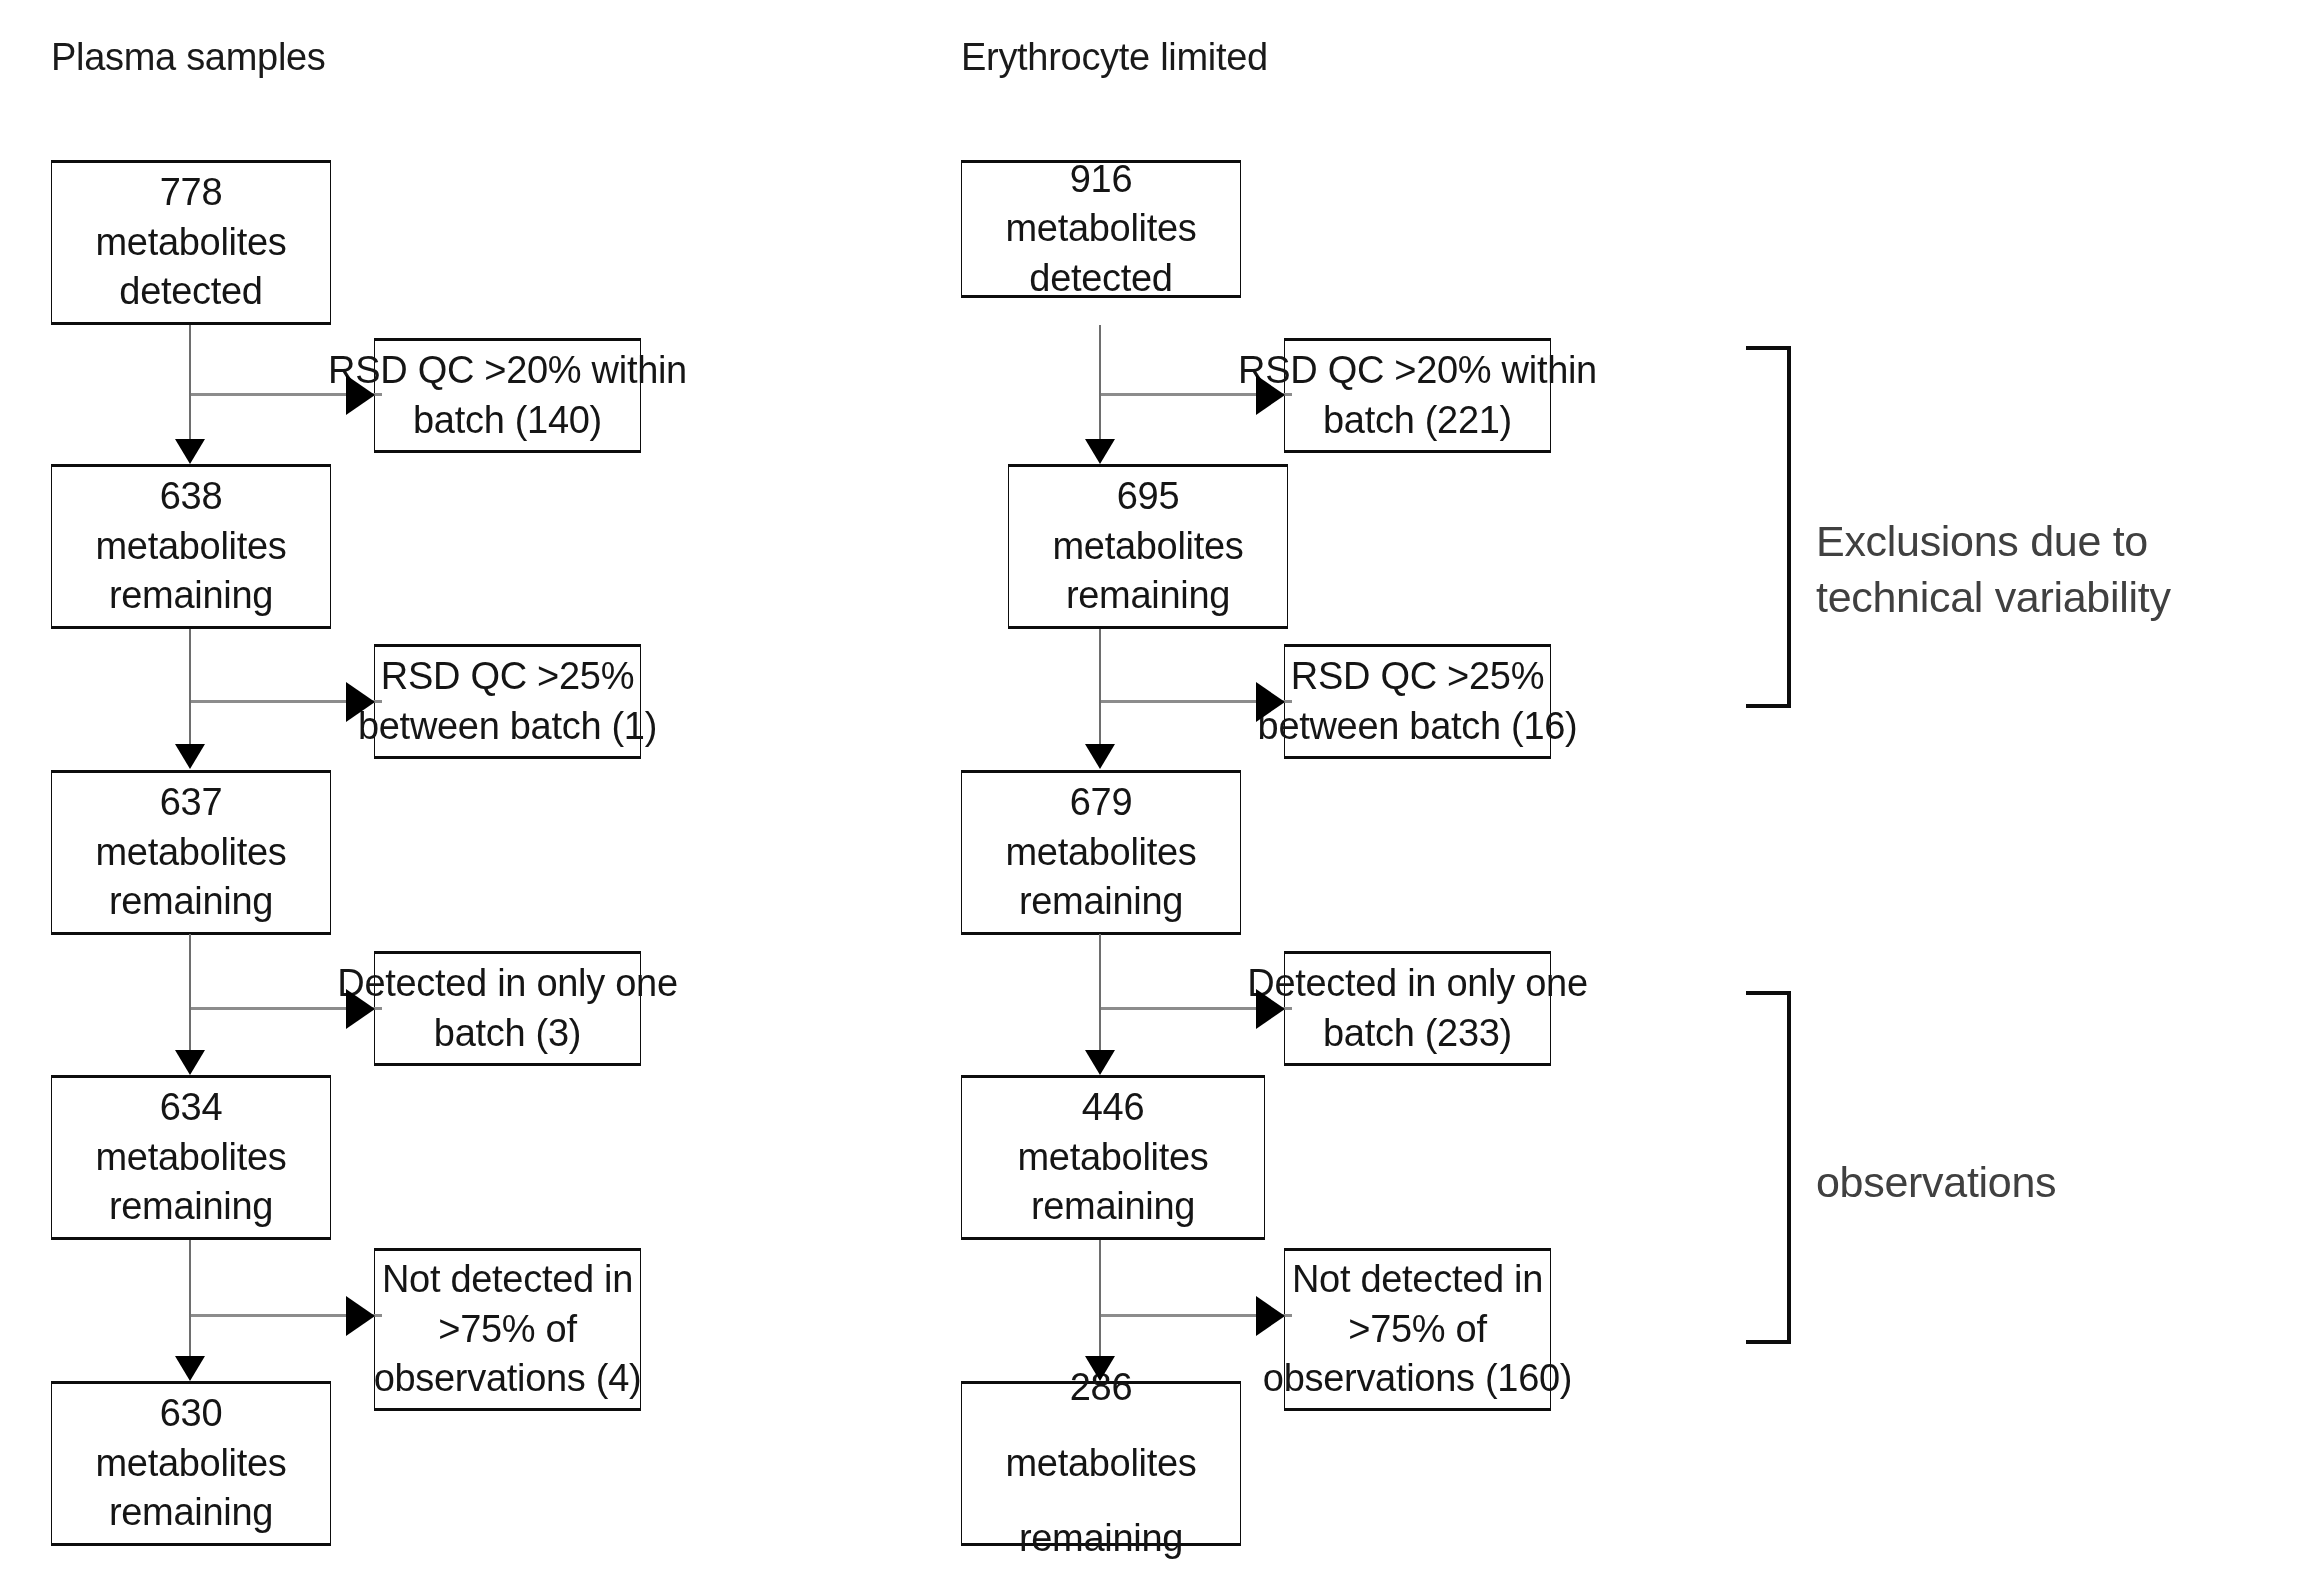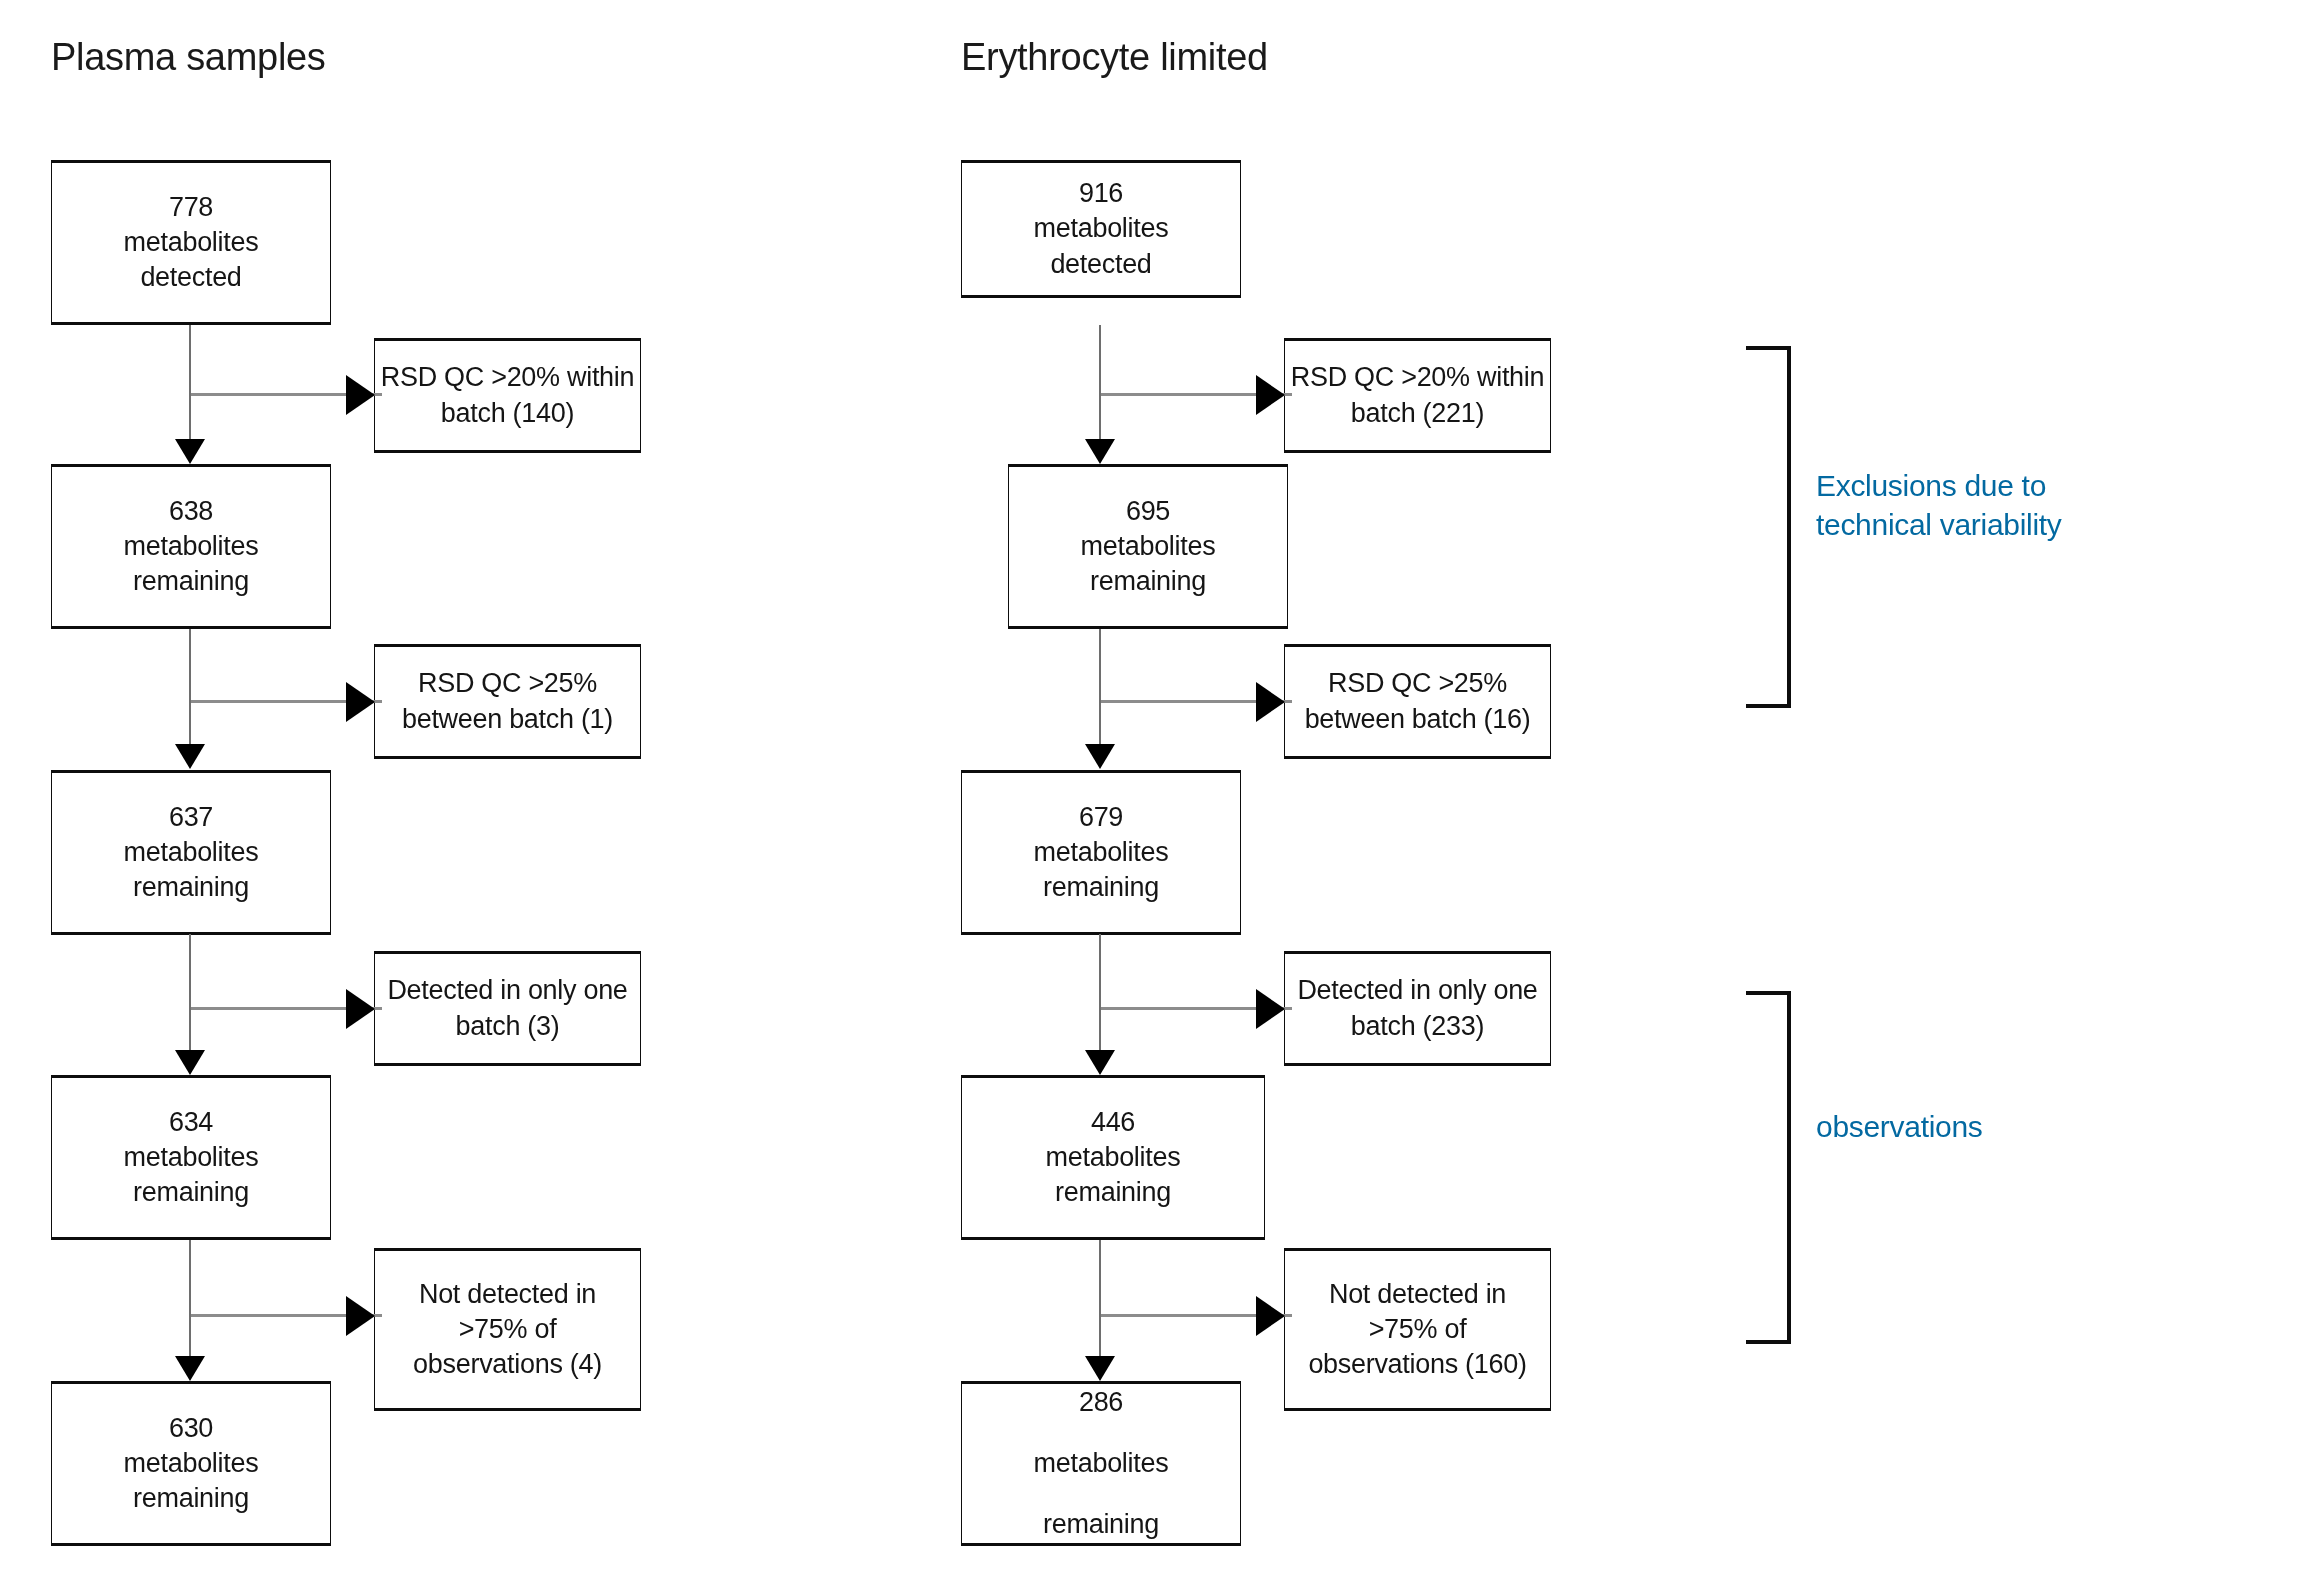--- a/index.html
+++ b/index.html
@@ -9,42 +9,42 @@
 
   
   .col-title{position:absolute;font-size:38px;line-height:1;color:#1a1a1a;
              letter-spacing:-0.3px;white-space:nowrap;}
 
   
   .fbox{position:absolute;box-sizing:border-box;background:#fff;
         border:1.8px solid #0d0d0d;border-top-width:3.6px;border-bottom-width:3.6px;
         display:flex;flex-direction:column;align-items:center;
         justify-content:center;text-align:center;
-        font-size:27px;line-height:1.30;color:#151515;letter-spacing:-0.3px;}
+        font-size:38px;line-height:1.30;color:#151515;letter-spacing:-0.3px;}
   .fbox .ln{display:block;white-space:nowrap;}
 
   .mainbox{}
   .sidebox{}
 
   
   .vstem{position:absolute;width:2.4px;background:#6e6e6e;}
   .vhead{position:absolute;width:0;height:0;
          border-left:15.7px solid transparent;border-right:15.7px solid transparent;
          border-top:25.4px solid #000;}
   .hstem{position:absolute;height:3px;background:#8c8c8c;}
   .hhead{position:absolute;width:0;height:0;
          border-top:20px solid transparent;border-bottom:20px solid transparent;
          border-left:29px solid #000;}
 
   
   .bracket{position:absolute;box-sizing:border-box;
            border:4.2px solid #0d0d0d;border-left:none;background:transparent;}
 
-  .annot{position:absolute;font-size:30px;line-height:1.30;color:#0369a1;
-         letter-spacing:-0.3px;}
+  .annot{position:absolute;font-size:43px;line-height:1.30;color:#404040;
+         letter-spacing:-0.3px;margin-top:48px;}
   .annot .ln{display:block;white-space:nowrap;}
 </style>
 </head>
 <body>
 
 <div class="stage">
 
   <div class="col-title" style="left:51px;top:38px;">Plasma samples</div>
   <div class="col-title" style="left:961px;top:38px;">Erythrocyte limited</div>
 

